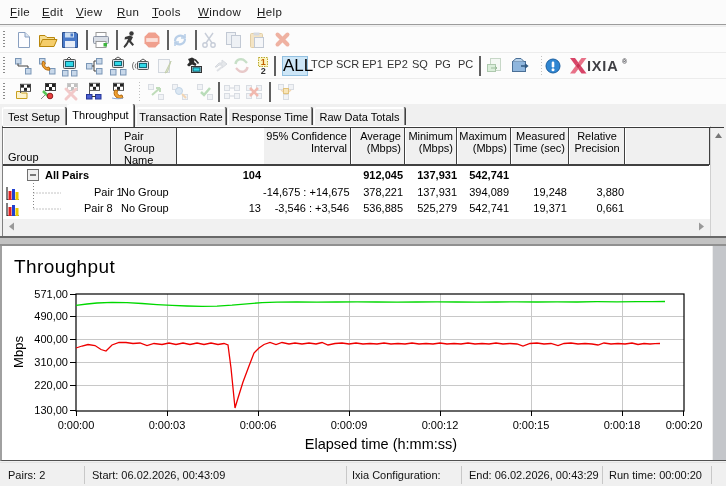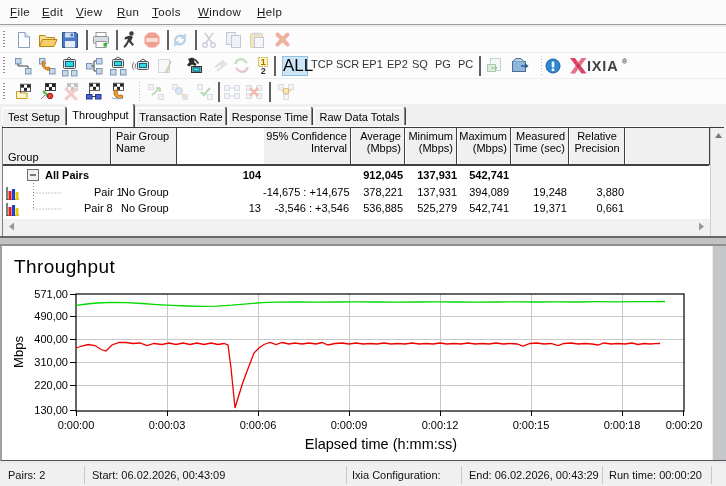--- a/index.html
+++ b/index.html
@@ -363,21 +363,21 @@
   <div class="tab" style="left:314px; width:91px">
       <span>Raw Data Totals</span>
     </div>
 </div>
 
 <div class="abs" style="left:2px; top:126.5px; width:722px; height:1.5px; background:#3a3a3a; z-index:6;"></div>
 <div class="abs" id="tablepanel">
   <div class="hcell" style="left:0; width:108px; padding-left:4px;">
       <div style="position:absolute; bottom:2px;">Group</div>
     </div>
-  <div class="hcell" style="left:108px; width:66px; padding-left:4px;">Pair Group<br>Name</div>
+  <div class="hcell" style="left:108px; width:66px; padding-left:12px;">Pair Group<br>Name</div>
   <div class="hcell hr" style="left:260px; width:88px;">95% Confidence<br>Interval</div>
   <div class="hcell hr" style="left:348px; width:54px;">Average<br>(Mbps)</div>
   <div class="hcell hr" style="left:402px; width:52px;">Minimum<br>(Mbps)</div>
   <div class="hcell hr" style="left:454px; width:54px;">Maximum<br>(Mbps)</div>
   <div class="hcell hc" style="left:566px; width:56px;">Relative<br>Precision</div>
   <div class="hcell hr" style="left:508px; width:58px;">Measured<br>Time (sec)</div>
   <div class="hcell" style="left:622px; width:85px;"></div>
   <div id="hdrbottom"></div>
 
   <div class="trow" style="top:41px; font-weight:bold;">

